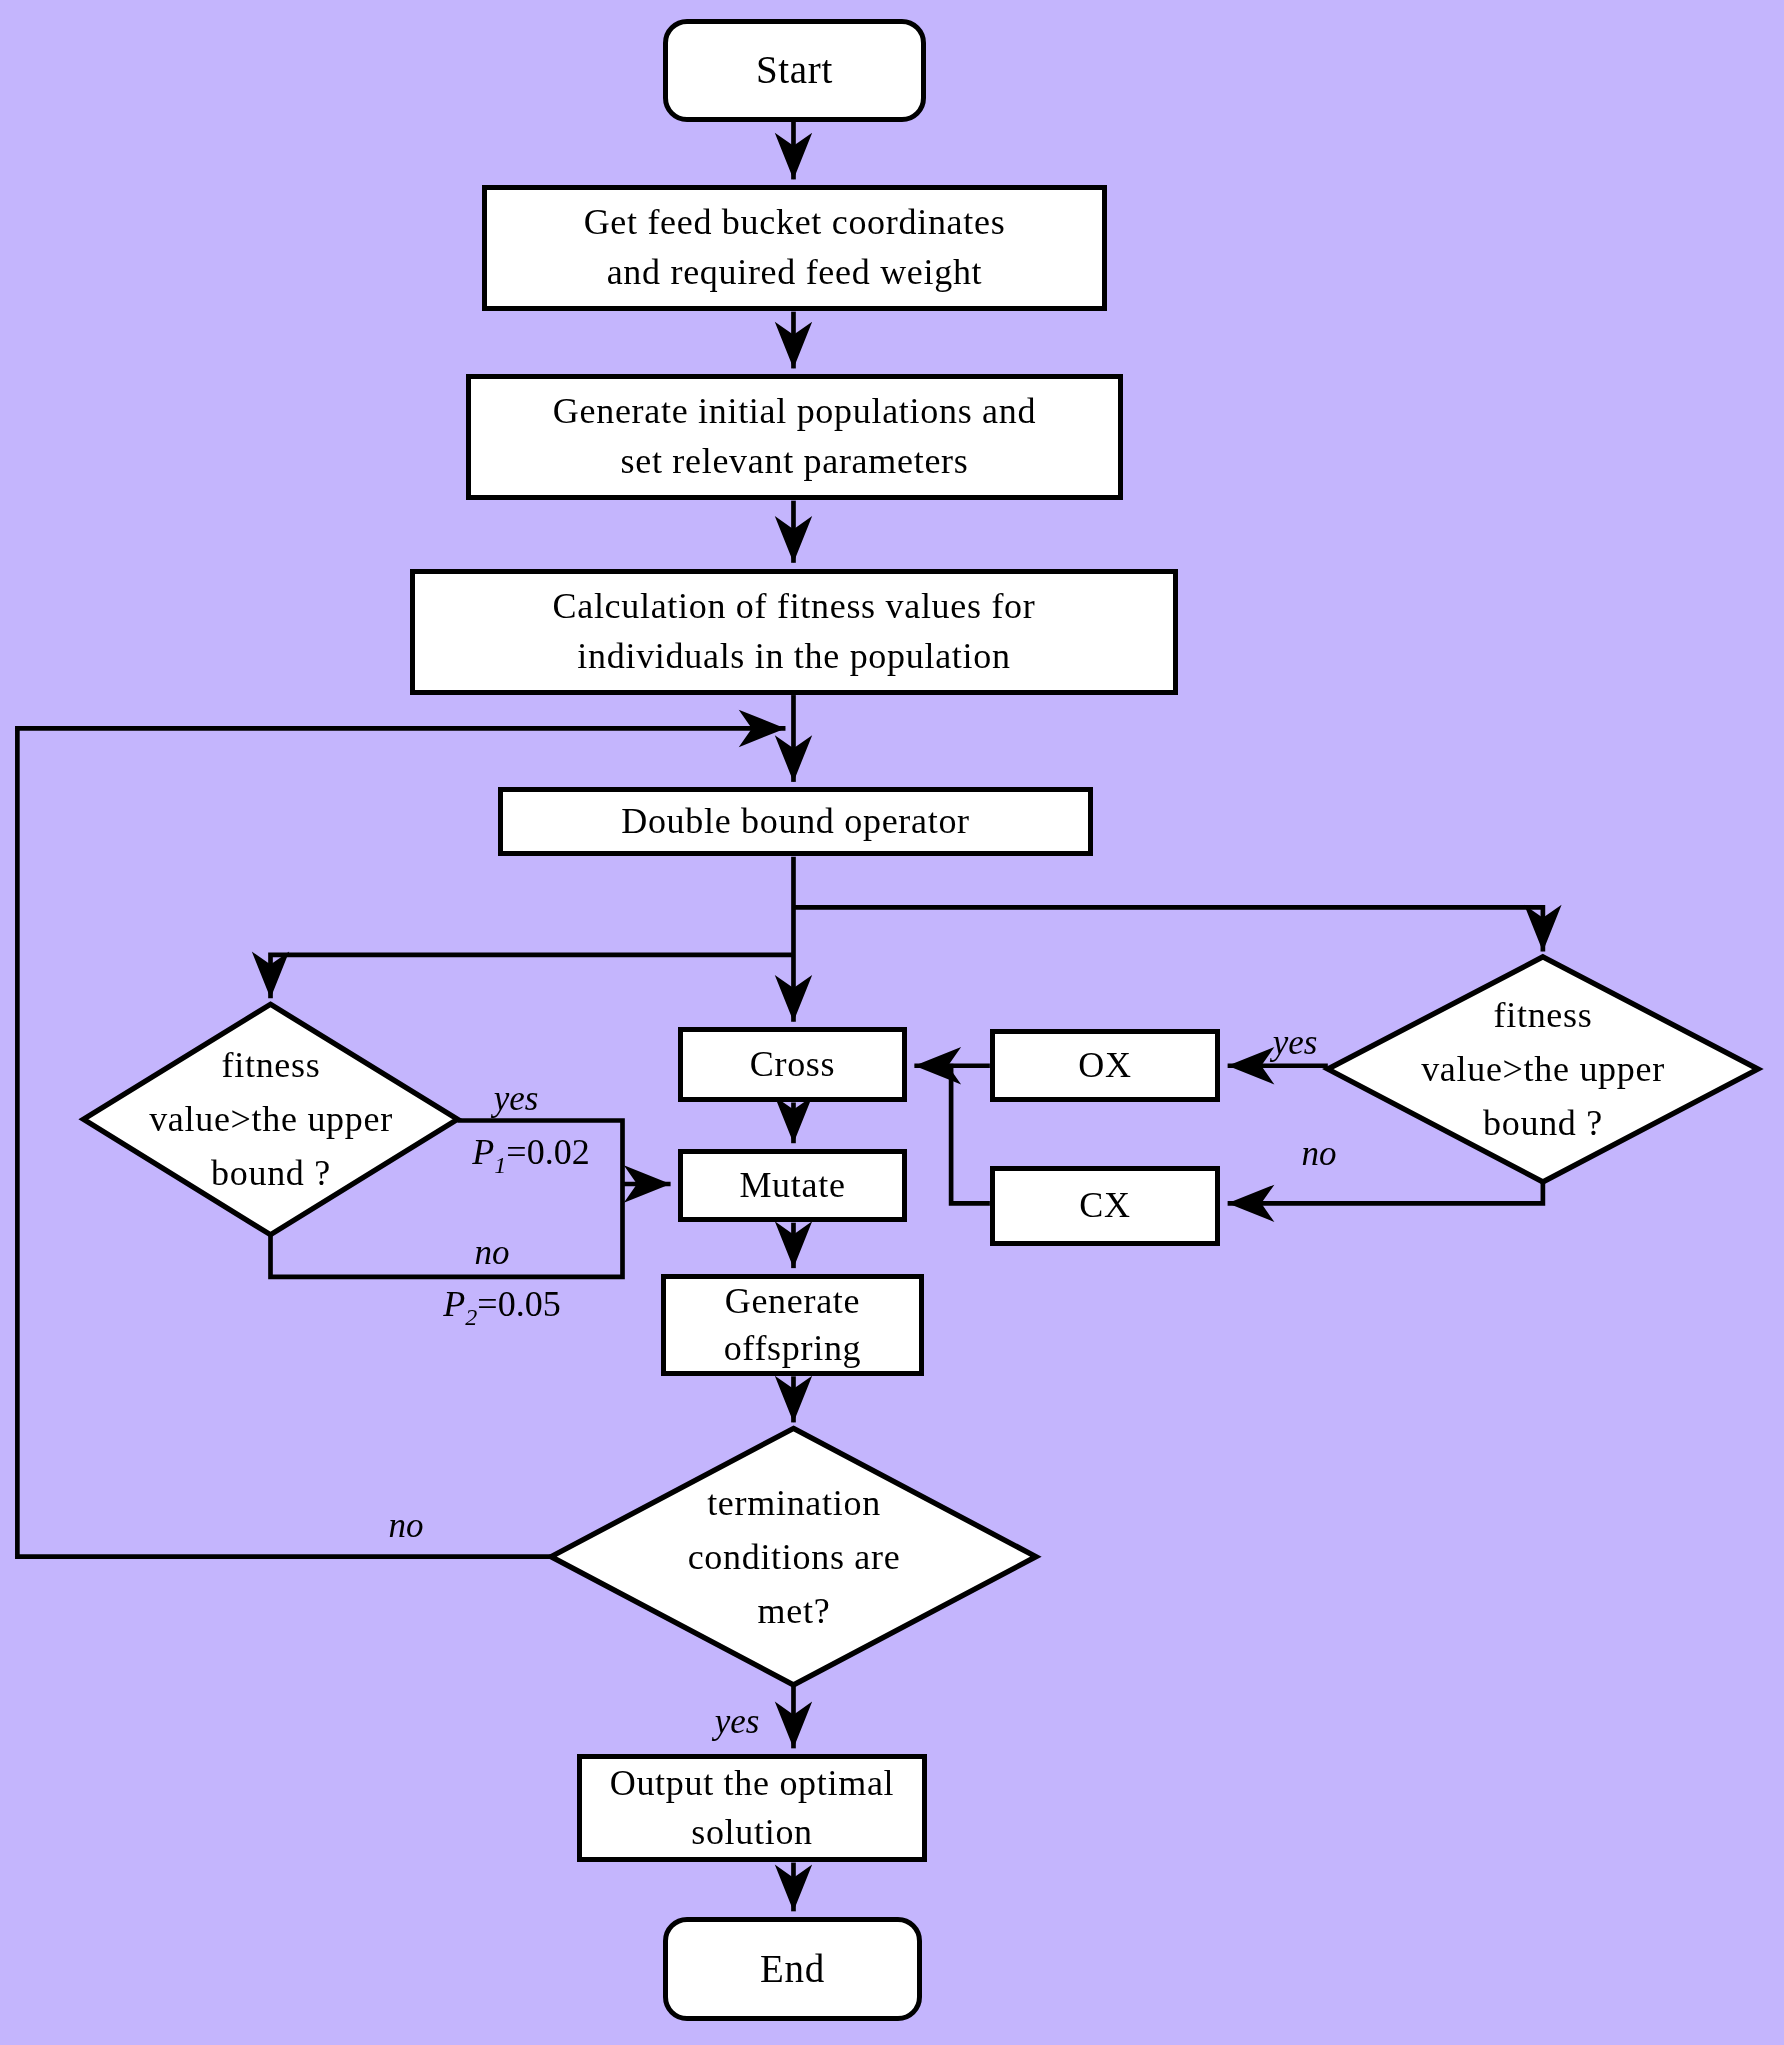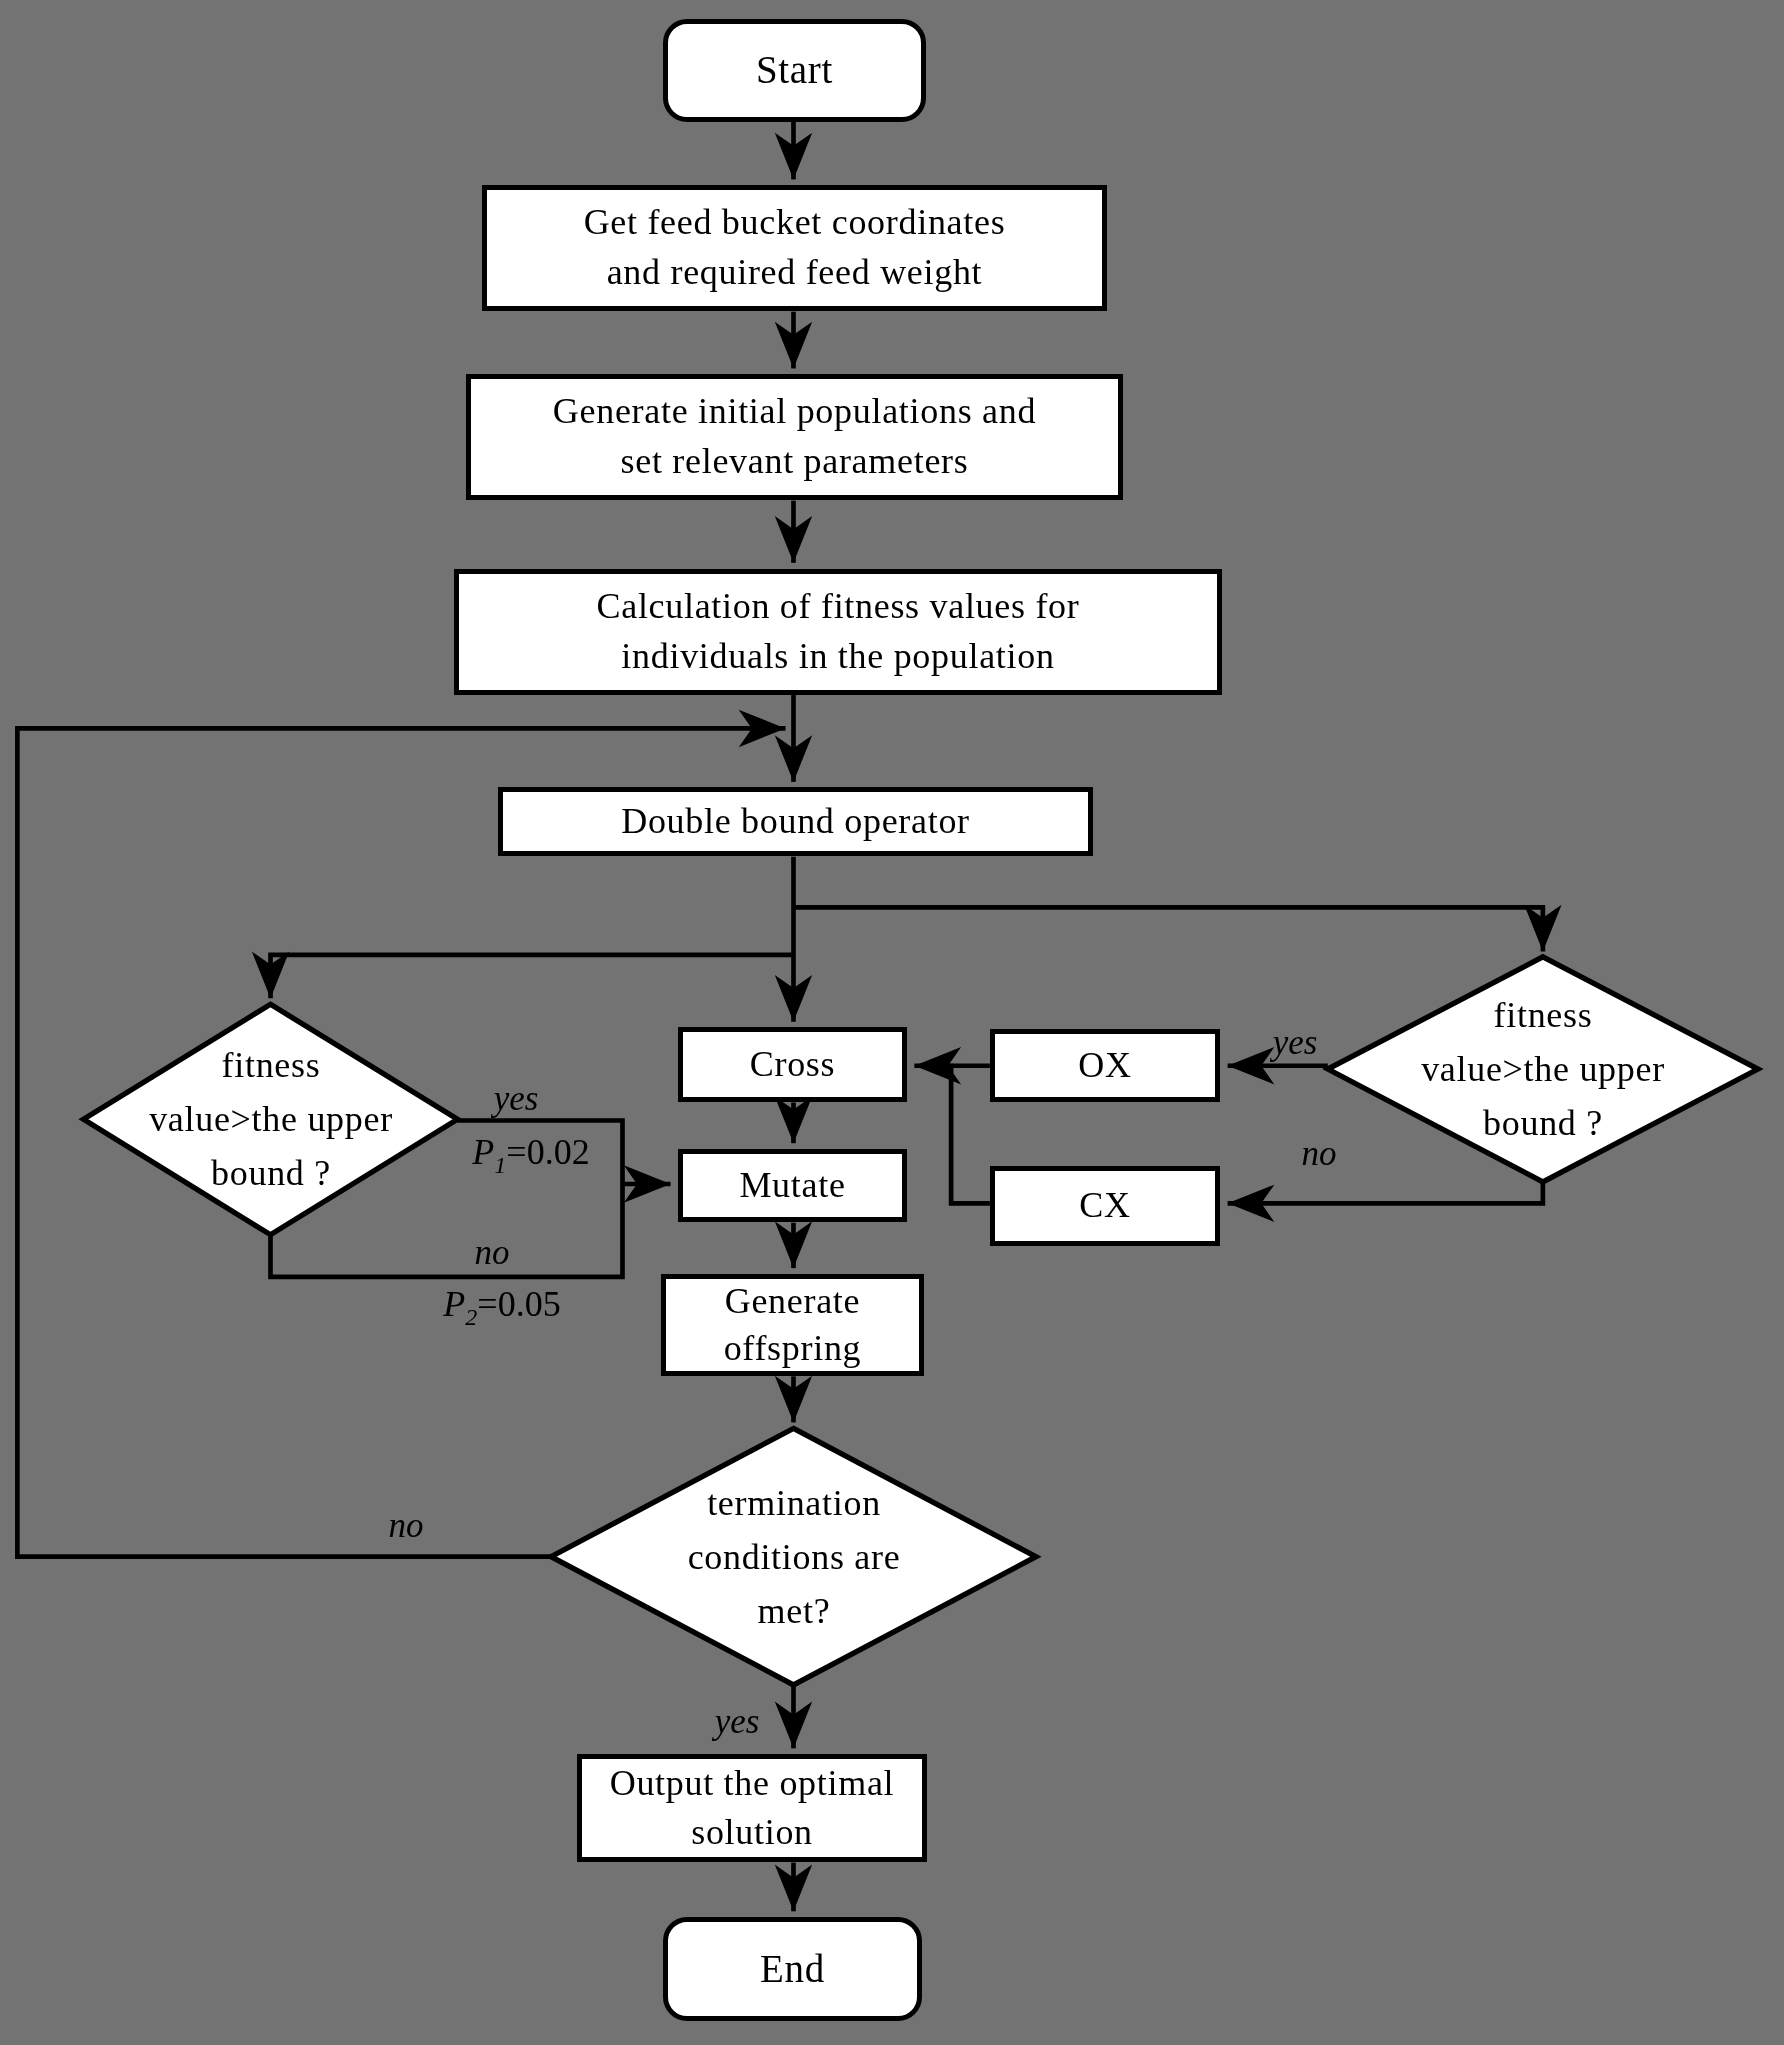--- a/index.html
+++ b/index.html
@@ -1,19 +1,19 @@
 <!DOCTYPE html>
 <html style="font-size:10.7px"><head>
 <meta charset="utf-8">
 <style>
   html,body{margin:0;padding:0;background:#ffffff;}
   #stage{
     position:relative;
     width:1784px;height:2046px;
-    background:#737373;
+    background:#c4b5fd;
     font-family:"Liberation Serif","DejaVu Serif",serif;
     color:#000;
   }
   #wires{position:absolute;left:0;top:0;width:1784px;height:2046px;}
   .node{
     position:absolute;
     box-sizing:border-box;
     border:5.3px solid #000;
     background:#fff;
     display:flex;flex-direction:column;
@@ -105,21 +105,21 @@
   <div class="node" style="left:466px;top:374px;width:657px;height:126px;">
     <div>Generate initial populations and</div>
     <div>set relevant parameters</div>
   </div>
 
   <div class="node" style="left:482px;top:185px;width:625px;height:126px;">
     <div>Get feed bucket coordinates</div>
     <div>and required feed weight</div>
   </div>
 
-  <div class="node" style="left:410px;top:569px;width:768px;height:126px;margin-left:44px;">
+  <div class="node" style="left:410px;top:569px;width:768px;height:126px;">
     <div>Calculation of fitness values for</div>
     <div>individuals in the population</div>
   </div>
 
   <div class="node" style="left:498px;top:787px;width:595px;height:69px;">
     <div>Double bound operator</div>
   </div>
 
   <div class="node" style="left:678px;top:1027px;width:229px;height:75px;">
     <div>Cross</div>

